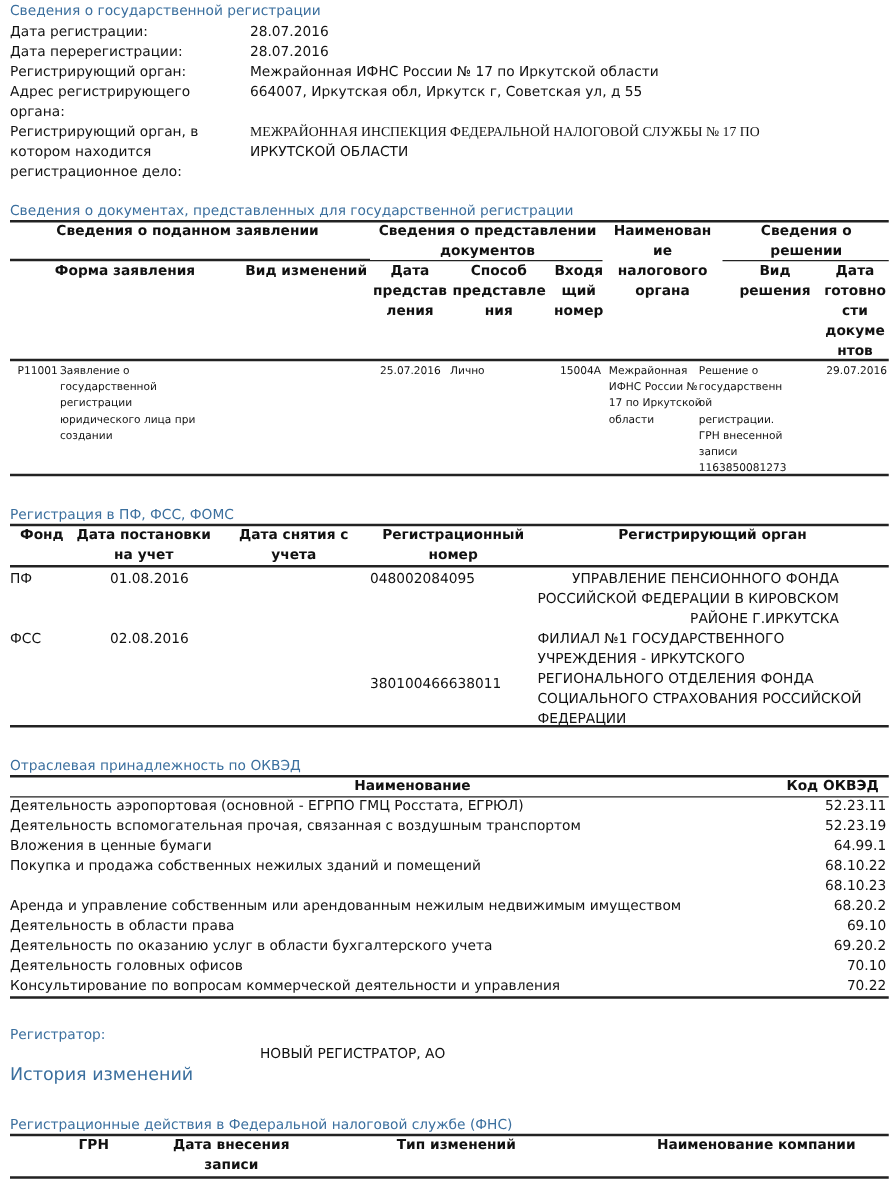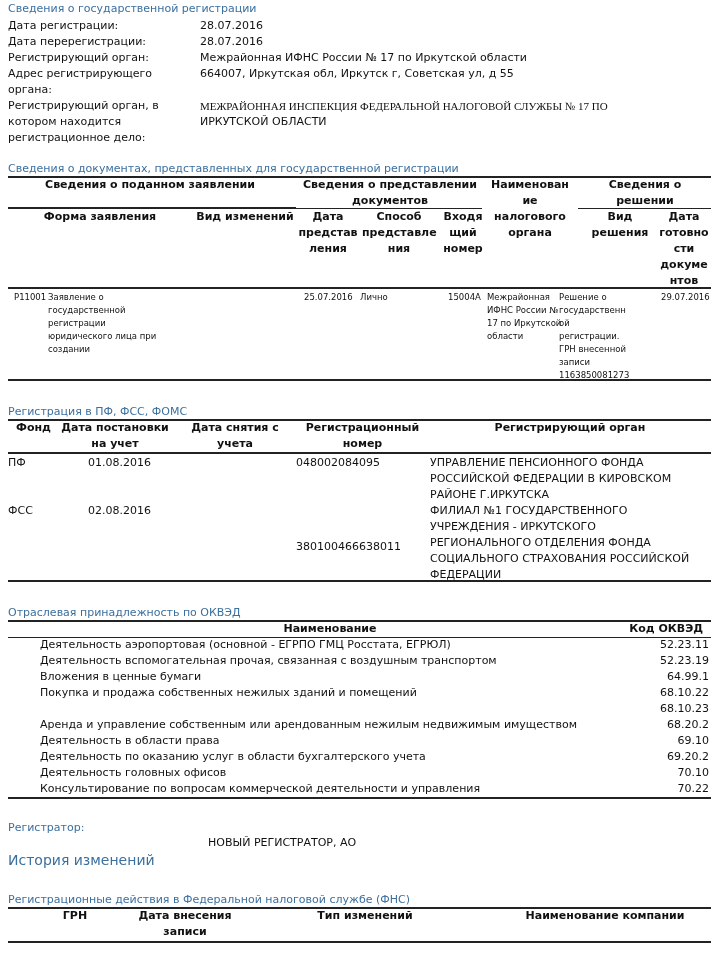--- a/index.html
+++ b/index.html
@@ -5,21 +5,21 @@
   html, body { margin:0; padding:0; background:#ffffff; }
   body { width:717px; height:960px; overflow:hidden; font-family:"DejaVu Sans", sans-serif; color:#111; position:relative; }
   .abs { position:absolute; }
   .sec-title { position:absolute; left:8px; font-size:11px; color:#3b6f9e; white-space:nowrap; }
   .txt { position:absolute; font-size:11px; white-space:nowrap; line-height:16px; }
   .small { font-size:8.5px; line-height:13px; white-space:normal; }
   .hd { position:absolute; font-size:11px; font-weight:bold; text-align:center; line-height:16px; }
   .hdl { position:absolute; font-size:11px; font-weight:bold; line-height:16px; }
   .rule { position:absolute; left:8px; right:6px; height:2px; background:#222; }
   .rule1 { position:absolute; left:8px; right:6px; height:1px; background:#222; }
-  .okved-row { position:absolute; left:8px; right:8px; height:16px; font-size:11px;margin-left:32px; }
+  .okved-row { position:absolute; left:8px; right:8px; height:16px; font-size:11px; }
   .okved-row .nm { position:absolute; left:0; top:0; white-space:nowrap; }
   .okved-row .cd { position:absolute; right:0; top:0; white-space:nowrap; }
 </style>
 </head>
 <body>
 
 <div class="sec-title" style="top:2px;">Сведения о государственной регистрации</div>
 <div class="txt" style="left:8px;top:18px;">Дата регистрации:</div>
 <div class="txt" style="left:200px;top:18px;">28.07.2016</div>
 <div class="txt" style="left:8px;top:34px;">Дата перерегистрации:</div>
@@ -132,21 +132,21 @@
   <div>Регистрационный</div>
   <div>номер</div>
 </div>
 <div class="hd" style="left:430px;width:280px;top:420px;">Регистрирующий орган</div>
 <div class="rule" style="top:452px;"></div>
 
 <div>
   <div class="txt" style="left:8px;top:455px;">ПФ</div>
   <div class="txt" style="left:88px;top:455px;">01.08.2016</div>
   <div class="txt" style="left:296px;top:455px;">048002084095</div>
-  <div class="abs" style="left:430px;top:455px;font-size:11px;line-height:16px;white-space:nowrap;">
+  <div class="abs" style="left:430px;top:455px;font-size:11px;line-height:16px;white-space:nowrap;text-align:right;">
     <div>УПРАВЛЕНИЕ ПЕНСИОННОГО ФОНДА</div>
     <div>РОССИЙСКОЙ ФЕДЕРАЦИИ В КИРОВСКОМ</div>
     <div>РАЙОНЕ Г.ИРКУТСКА</div>
   </div>
 </div>
 <div>
   <div class="txt" style="left:8px;top:503px;">ФСС</div>
   <div class="txt" style="left:88px;top:503px;">02.08.2016</div>
   <div class="txt" style="left:296px;top:503px;margin-top:36px;">380100466638011</div>
   <div class="abs" style="left:430px;top:503px;font-size:11px;line-height:16px;white-space:nowrap;">

